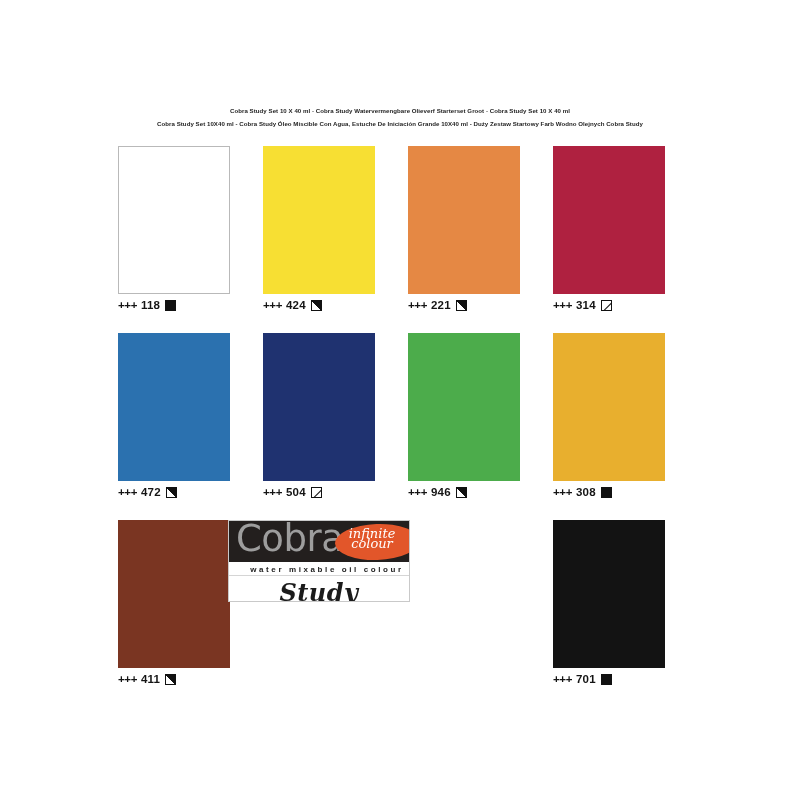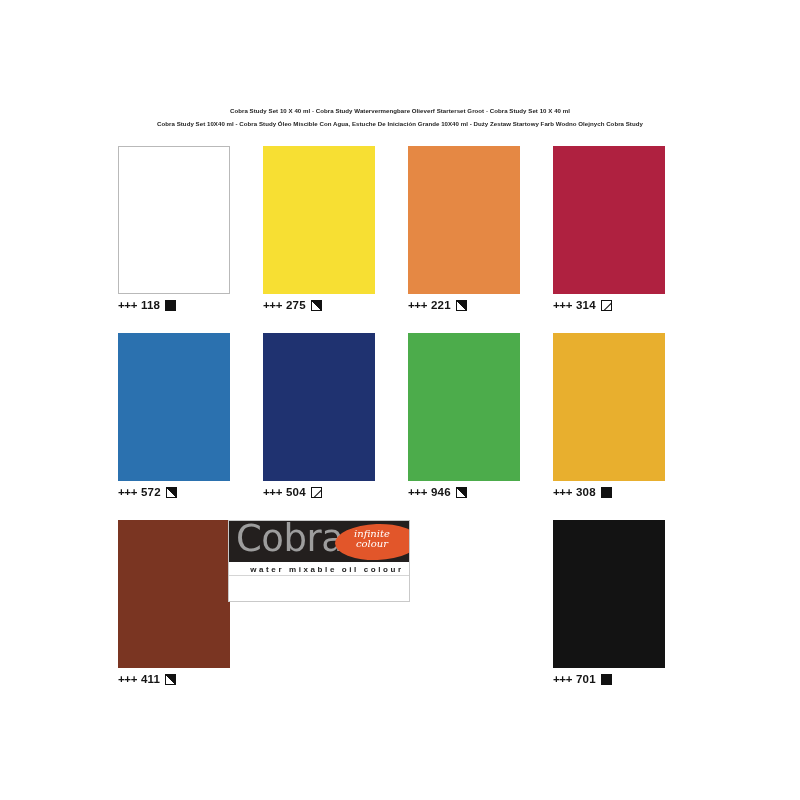--- a/index.html
+++ b/index.html
@@ -159,21 +159,21 @@
     border-radius: 50% 50% 50% 50% / 50% 50% 50% 50%;
     transform: rotate(-2deg);
   }
   .logo-blob-text {
     position: absolute;
     right: 6px;
     top: 8px;
     width: 62px;
     text-align: center;
     color: #ffffff;
-    font-size: 10px;
+    font-size: 13px;
     line-height: 10px;
     font-style: italic;
     font-family: "DejaVu Serif", serif;
   }
   .logo-tag {
     text-align: center;
     font-size: 8px;
     letter-spacing: 2.6px;
     color: #232323;
     padding: 3px 0 1px 16px;
@@ -209,21 +209,21 @@
         <div class="cap">
           <span class="lf">+++</span>
           <span class="num">118</span>
           <span class="op opaque"></span>
         </div>
       </div>
       <div class="cell">
         <div class="swatch" style="background: rgb(247, 223, 51);"></div>
         <div class="cap">
           <span class="lf">+++</span>
-          <span class="num">275</span>
+          <span class="num">424</span>
           <span class="op semiopaque"></span>
         </div>
       </div>
       <div class="cell">
         <div class="swatch" style="background: rgb(229, 136, 68);"></div>
         <div class="cap">
           <span class="lf">+++</span>
           <span class="num">221</span>
           <span class="op semiopaque"></span>
         </div>
@@ -236,21 +236,21 @@
           <span class="op semitransparent"></span>
         </div>
       </div>
     </div>
 
     <div class="row">
       <div class="cell">
         <div class="swatch" style="background: rgb(43, 113, 175);"></div>
         <div class="cap">
           <span class="lf">+++</span>
-          <span class="num">572</span>
+          <span class="num">472</span>
           <span class="op semiopaque"></span>
         </div>
       </div>
       <div class="cell">
         <div class="swatch" style="background: rgb(31, 50, 112);"></div>
         <div class="cap">
           <span class="lf">+++</span>
           <span class="num">504</span>
           <span class="op semitransparent"></span>
         </div>
@@ -287,20 +287,21 @@
         <div class="logo">
           <div class="logo-top" style="background: rgb(35, 31, 30);">
             <span class="logo-word" style="color: rgb(157, 157, 157);">Cobra</span>
             <span class="logo-blob" style="background: rgb(226, 86, 42);"></span>
             <span class="logo-blob-text">
               <span>infinite</span><br>
               <span>colour</span>
             </span>
           </div>
           <div class="logo-tag">water mixable oil colour</div>
+          <div class="logo-study">Study</div>
         </div>
       </div>
 
       <div class="cell">
         <div style="width:112px;height:148px;"></div>
       </div>
 
       <div class="cell">
         <div class="swatch" style="background: rgb(19, 19, 19);"></div>
         <div class="cap">

